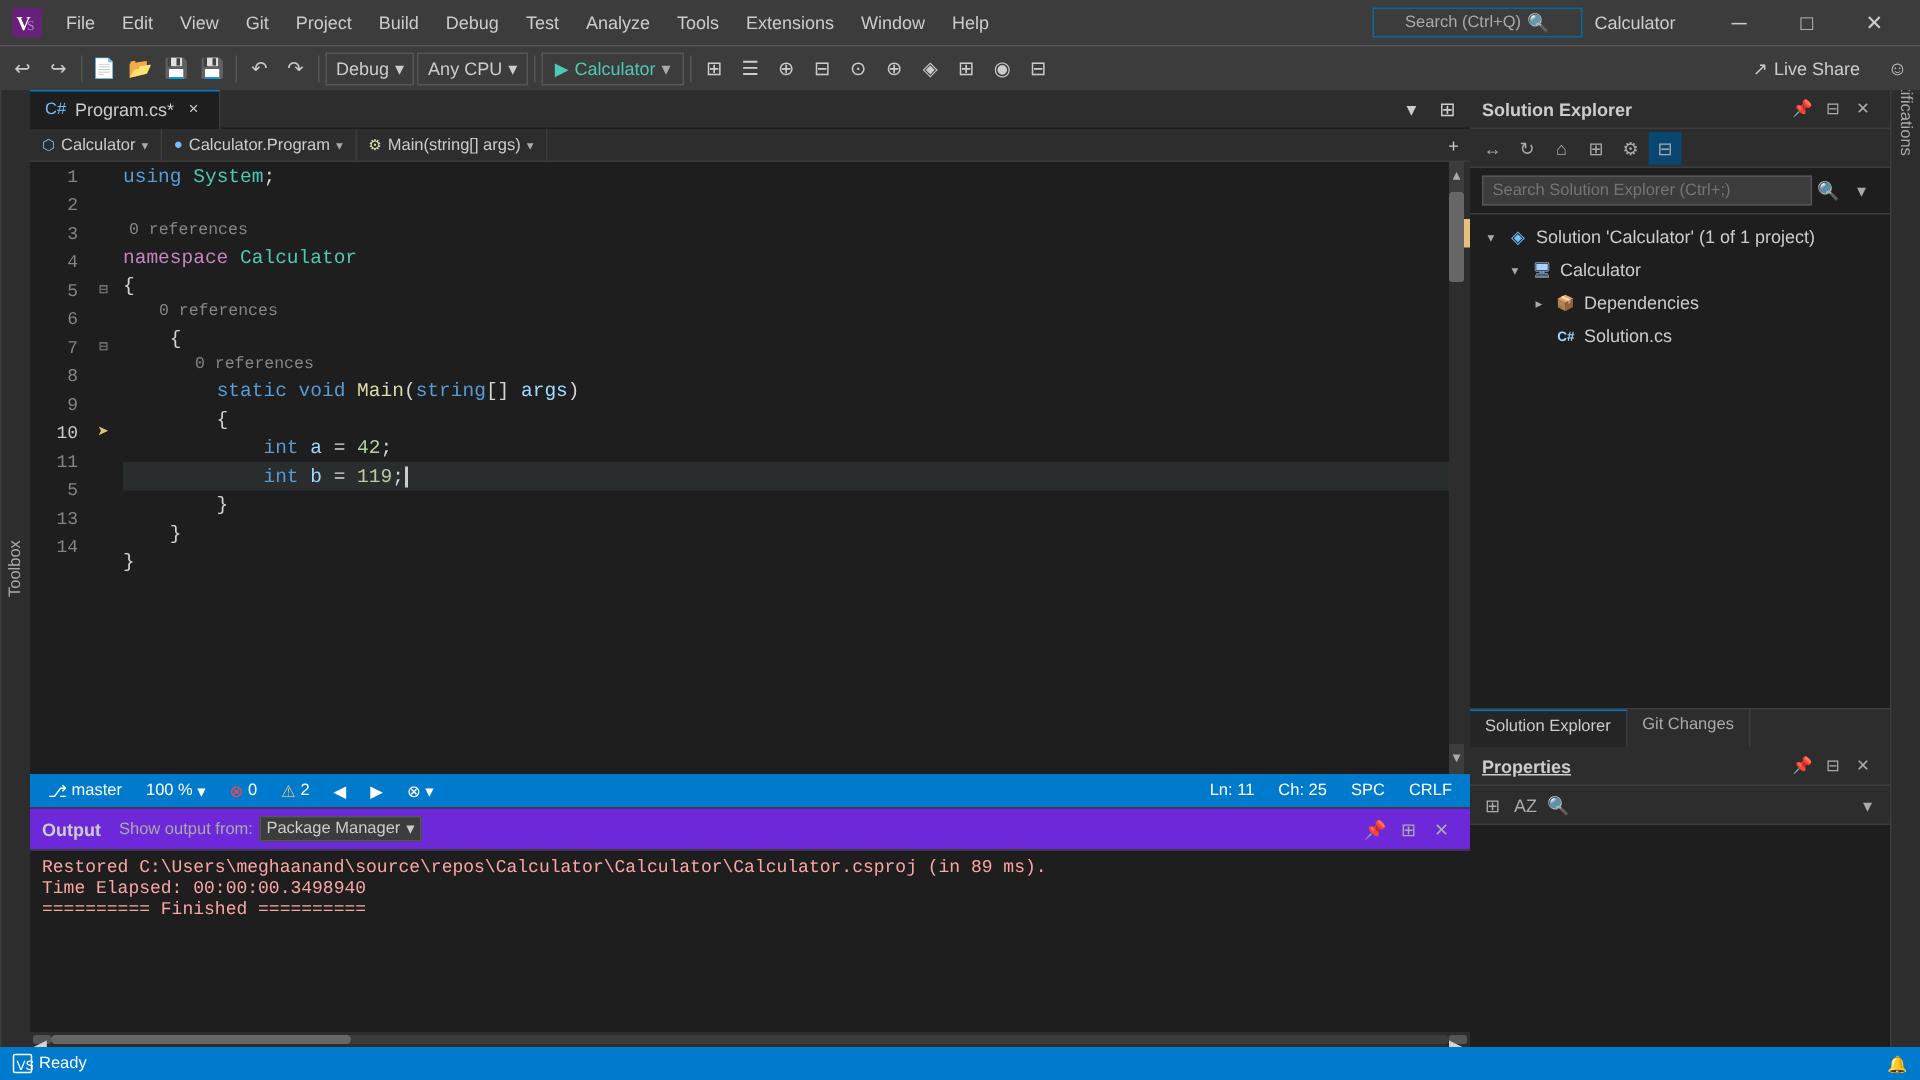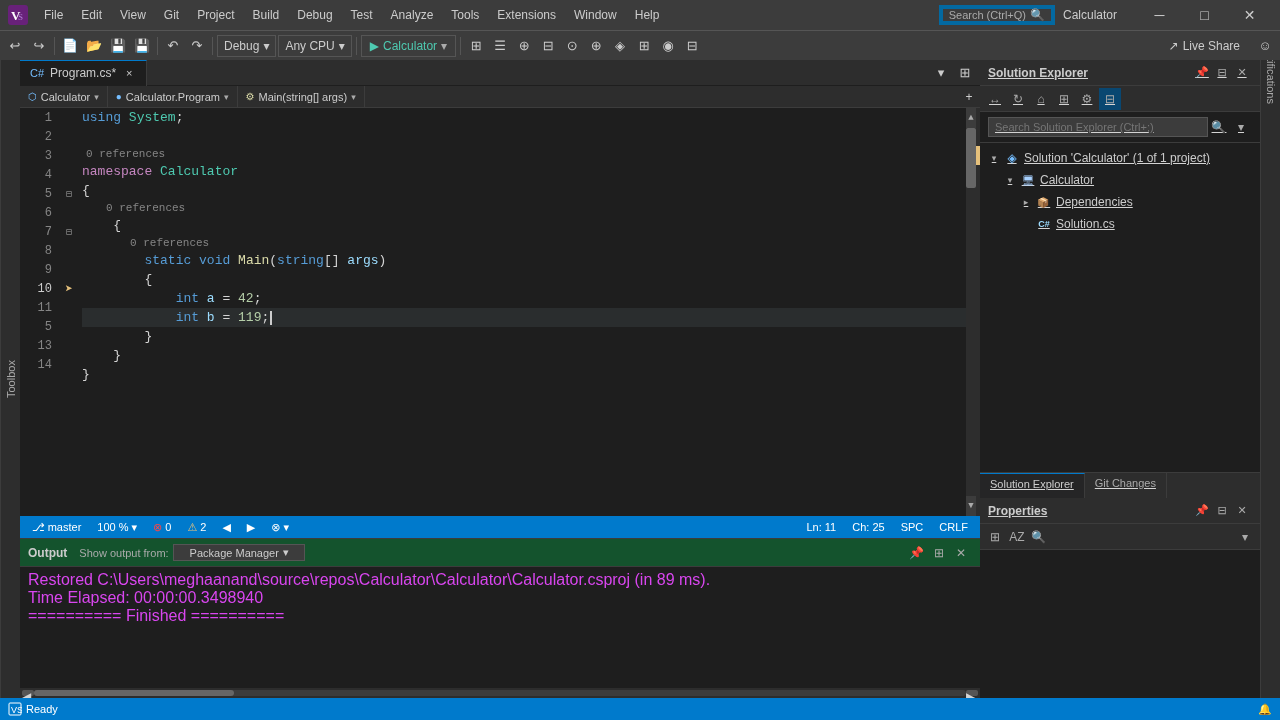--- a/index.html
+++ b/index.html
@@ -323,21 +323,21 @@
       background: #1e1e1e;
       border-top: 1px solid #3c3c3c;
       height: 160px;
       flex-shrink: 0;
       display: flex;
       flex-direction: column;
     }
     #output-header {
       display: flex;
       align-items: center;
-      background: #14532d;
+      background: #6d28d9;
       height: 28px;
       padding: 0 8px;
       border-bottom: 1px solid #3c3c3c;
     }
     #output-title {
       color: #cccccc;
       font-size: 12px;
       font-weight: 600;
       margin-right: 12px;
     }
@@ -354,32 +354,32 @@
     #show-output-from {
       color: #aaa;
       font-size: 11px;
       margin-right: 4px;
     }
     .output-dropdown {
       background: #3c3c3c;
       border: 1px solid #555;
       color: #cccccc;
       font-size: 11px;
-      padding: 1px 16px;
-      cursor: pointer;
-      display: flex;
-      align-items: center;
+      padding: 1px 4px;
+      cursor: pointer;
+      display: flex;
+      align-items: flex-start;
       gap: 4px;
     }
     #output-content {
       flex: 1;
       padding: 4px 8px;
-      font-family: Liberation Sans, sans-serif;
-      font-size: 16px;
-      color: #d946ef;
+      font-family: Liberation Mono, monospace;
+      font-size: 12px;
+      color: #fca5a5;
       overflow: auto;
     }
     #output-scrollbar-h {
       height: 10px;
       background: #2d2d2d;
       display: flex;
       align-items: center;
       padding: 0 2px;
     }
     #output-scrollbar-track {
@@ -549,21 +549,20 @@
       display: flex;
       flex-direction: column;
       width: 280px;
       flex-shrink: 0;
     }
     #right-panel-top {
       flex: 1;
       display: flex;
       flex-direction: column;
       overflow: hidden;
-      text-decoration: underline;
     }
     #right-panel-bottom {
       height: 200px;
       flex-shrink: 0;
     }
 
     
     #notifications-bar {
       width: 20px;
       background: #2d2d2d;
@@ -605,21 +604,21 @@
     <span class="menu-item">Build</span>
     <span class="menu-item">Debug</span>
     <span class="menu-item">Test</span>
     <span class="menu-item">Analyze</span>
     <span class="menu-item">Tools</span>
     <span class="menu-item">Extensions</span>
     <span class="menu-item">Window</span>
     <span class="menu-item">Help</span>
   </div>
   <div style="display:flex;align-items:center;gap:6px;margin-right:8px;">
-    <div style="display:flex;align-items:center;background:#3c3c3c;border:4px solid #0369a1;height:20px;padding:0 6px;gap:4px;color:#aaa;font-size:11px;">
+    <div style="display:flex;align-items:center;background:#3c3c3c;border:1px solid #0369a1;height:20px;padding:0 21px;gap:4px;color:#aaa;font-size:11px;">
       <span>Search (Ctrl+Q)</span>
       <span style="font-size:12px;">🔍</span>
     </div>
   </div>
   <span style="color:#cccccc;font-size:12px;margin-right:20px;">Calculator</span>
   <div id="window-controls">
     <div class="win-btn">─</div>
     <div class="win-btn">□</div>
     <div class="win-btn close">✕</div>
   </div>

